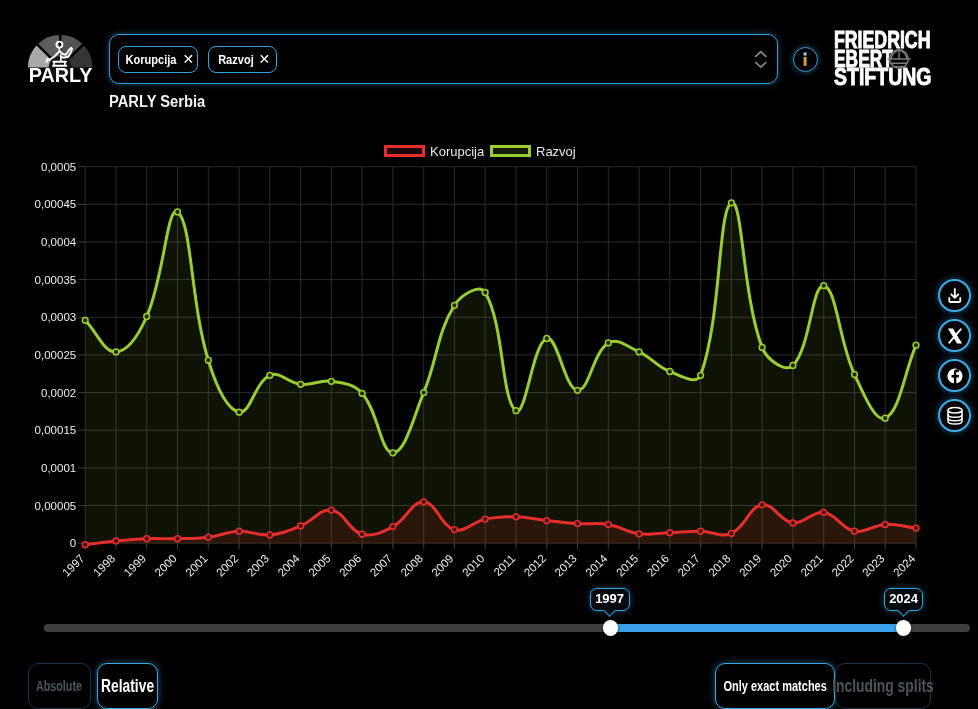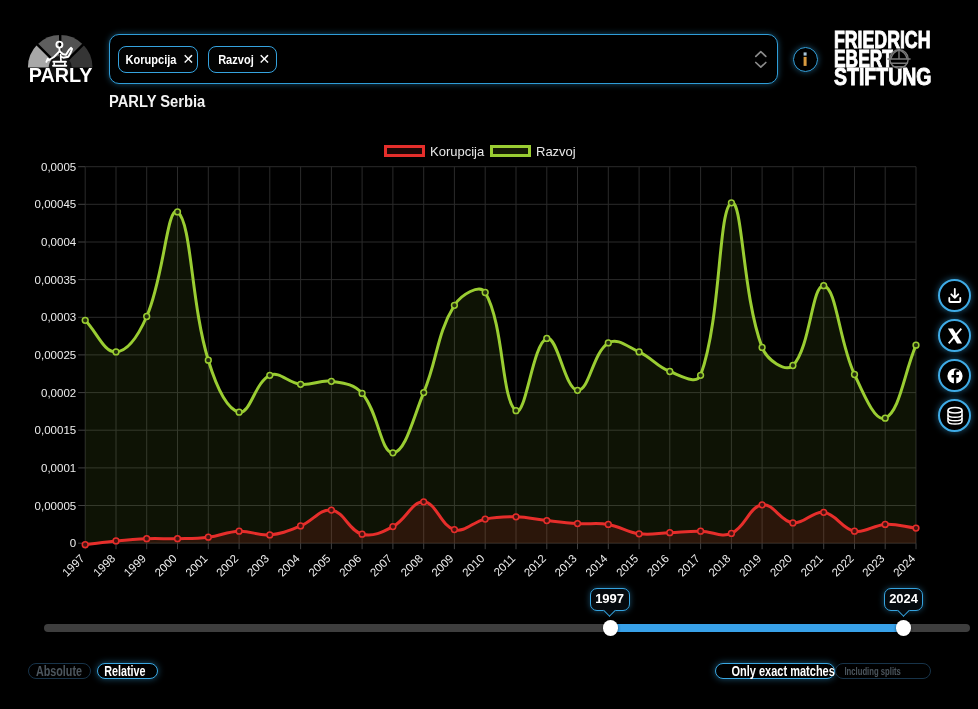--- a/index.html
+++ b/index.html
@@ -11,21 +11,21 @@
 #title{left:109px;top:92.5px;color:#f2f2f2;font-size:16px;font-weight:bold;transform:scaleX(.92);transform-origin:0 0;white-space:nowrap}
 #logotext{left:26px;top:63.4px;width:69px;text-align:center;color:#fff;font-weight:bold;font-size:21px;transform:scaleX(.94);transform-origin:50% 0}
 .lgbox{position:absolute;top:145px;width:41px;height:12px}
 .lgtext{position:absolute;top:143.5px;color:#e8e8e8;font-size:13px}
 .icnbtn{position:absolute;left:938px;width:33px;height:33px;border-radius:50%;border:2.3px solid #3fabe6;box-shadow:0 0 7px rgba(53,163,223,.55);background:#000}
 #track{left:44px;top:624.4px;width:926px;height:7.6px;border-radius:4px;background:#3e3e3e}
 #range{left:610px;top:624.4px;width:294px;height:7.6px;background:#38a1e9}
 .handle{position:absolute;top:620.3px;width:15.6px;height:15.6px;border-radius:50%;background:#fff;box-shadow:0 1px 3px rgba(0,0,0,.6)}
 .tip{position:absolute;top:588px;height:23px;border:1.5px solid #35a3df;border-radius:7px;color:#fff;font-size:13px;font-weight:bold;text-align:center;line-height:20px;background:#050a0e;box-shadow:0 0 6px rgba(53,163,223,.45)}
 .tip:after{content:"";position:absolute;left:50%;bottom:-5px;margin-left:-4.5px;width:8px;height:8px;background:#050a0e;border-right:1.5px solid #35a3df;border-bottom:1.5px solid #35a3df;transform:rotate(45deg)}
-.btn{position:absolute;top:663.4px;height:16px;border-radius:10px;font-weight:bold;background:#000;display:flex;align-items:center;justify-content:flex-start;white-space:nowrap}
+.btn{position:absolute;top:663.4px;height:46px;border-radius:10px;font-weight:bold;background:#000;display:flex;align-items:center;justify-content:center;white-space:nowrap}
 .btn span{display:inline-block;transform:scaleX(.77)}
 .btn.on{border:1.8px solid #3aa7e2;box-shadow:0 0 7px rgba(53,163,223,.5);color:#fff}
 .btn.off{border:1.5px solid #173349;color:#4c565e}
 </style></head><body>
 <svg class="abs" style="left:26px;top:28px" width="70" height="62" viewBox="0 0 70 62">
   <g transform="translate(34.2,39.4)">
     <path d="M0 0 L-22.84 -22.84 A32.3 32.3 0 0 0 -32.30 -0.00 Z" fill="#a8a8a8"></path>
       <path d="M0 0 L0.00 -32.30 A32.3 32.3 0 0 0 -22.84 -22.84 Z" fill="#5e5e5e"></path>
       <path d="M0 0 L22.84 -22.84 A32.3 32.3 0 0 0 0.00 -32.30 Z" fill="#525252"></path>
       <path d="M0 0 L32.30 -0.00 A32.3 32.3 0 0 0 22.84 -22.84 Z" fill="#353535"></path>
@@ -302,20 +302,20 @@
 <div id="track" class="abs"></div>
 <div id="range" class="abs"></div>
 <div class="handle" style="left:602.5px"></div>
 <div class="handle" style="left:895.8px"></div>
 <div class="tip" style="left:589.6px;width:40px">1997</div>
 <div class="tip" style="left:884.1px;width:39px">2024</div>
 
 <div class="btn off" style="left:27.7px;width:63px;font-size:14px">
     <span>Absolute</span>
   </div>
-<div class="btn on" style="left:96.7px;width:61.3px;font-size:14px">
+<div class="btn on" style="left:96.7px;width:61.3px;font-size:18px">
     <span>Relative</span>
   </div>
 <div class="btn on" style="left:715px;width:120.3px;font-size:14.3px">
     <span>Only exact matches</span>
   </div>
-<div class="btn off" style="left:834.8px;width:96.3px;font-size:10px">
+<div class="btn off" style="left:834.8px;width:96.3px;font-size:18px">
     <span>Including splits</span>
   </div>
 </body></html>

